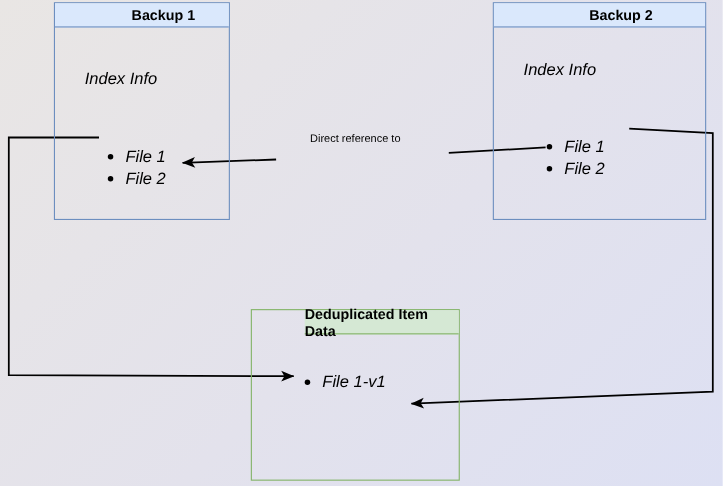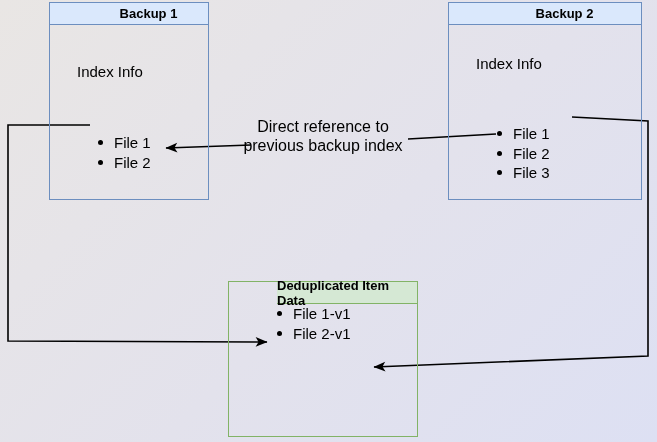--- a/index.html
+++ b/index.html
@@ -37,21 +37,21 @@
     height: 22px;
     display: flex;
     align-items: center;
     justify-content: center;
     font-size: 13px;
     font-weight: bold;
     border-bottom: 1px solid;
   }
   .blue  .box-header { background: var(--blue-fill, #dae8fc);  border-color: var(--blue-border, #6c8ebf); padding-left: 39px; }
   .green .box-header { background: var(--green-fill, #d5e8d4); border-color: var(--green-border, #82b366); margin-left: 48px; }
-  .box-body { position: relative; }
+  .box-body { position: relative; font-style: italic; }
   .subtitle {
     font-size: 15px;
     padding-left: 27px;
   }
   ul.file-list {
     list-style: none;
   }
   ul.file-list li {
     display: flex;
     align-items: center;
@@ -67,32 +67,32 @@
     background: #000;
     margin-right: 11px;
     flex: 0 0 auto;
   }
   .edge-label {
     position: absolute;
     left: 223px;
     top: 117px;
     width: 200px;
     text-align: center;
-    font-size: 16px;
+    font-size: 10px;
     line-height: 19px;
   }
   
   #backup1 { left: 49px;  top: 2px;   width: 160px; height: 198px; }
   #backup2 { left: 448px; top: 2px;   width: 194px; height: 198px; }
   #dedup   { left: 228px; top: 281px; width: 190px; height: 156px; }
   #backup1 .subtitle { margin-top: 38px; }
   #backup2 .subtitle { margin-top: 30px; }
   #backup1 ul.file-list { margin-top: 53px; }
   #backup2 ul.file-list { margin-top: 52px; }
-  #dedup   ul.file-list { }
+  #dedup   ul.file-list { margin-top: 34px; }
 </style>
 </head>
 <body>
 
 <div class="canvas">
 
   <svg class="edges" width="657" height="442" viewBox="0 0 657 442" xmlns="http://www.w3.org/2000/svg">
     <defs>
       <marker id="arrow" viewBox="0 0 12 10" refX="11" refY="5" markerWidth="13" markerHeight="11" markerUnits="userSpaceOnUse" orient="auto">
         <path d="M0.5,0.5 L11.5,5 L0.5,9.5 L3.2,5 Z" fill="#000"></path>
@@ -118,33 +118,30 @@
     </div>
   </div>
 
   <div class="box blue" id="backup2">
     <div class="box-header">Backup 2</div>
     <div class="box-body">
       <div class="subtitle">Index Info</div>
       <ul class="file-list">
         <li>File 1</li>
         <li>File 2</li>
-        <li>File 3</li>
       </ul>
     </div>
   </div>
 
   <div class="box green" id="dedup">
     <div class="box-header">Deduplicated Item Data</div>
     <div class="box-body">
       <ul class="file-list">
         <li>File 1-v1</li>
-        <li>File 2-v1</li>
       </ul>
     </div>
   </div>
 
   <div class="edge-label">
     <div>Direct reference to</div>
-    <div>previous backup index</div>
   </div>
 
 </div>
 
 </body></html>

